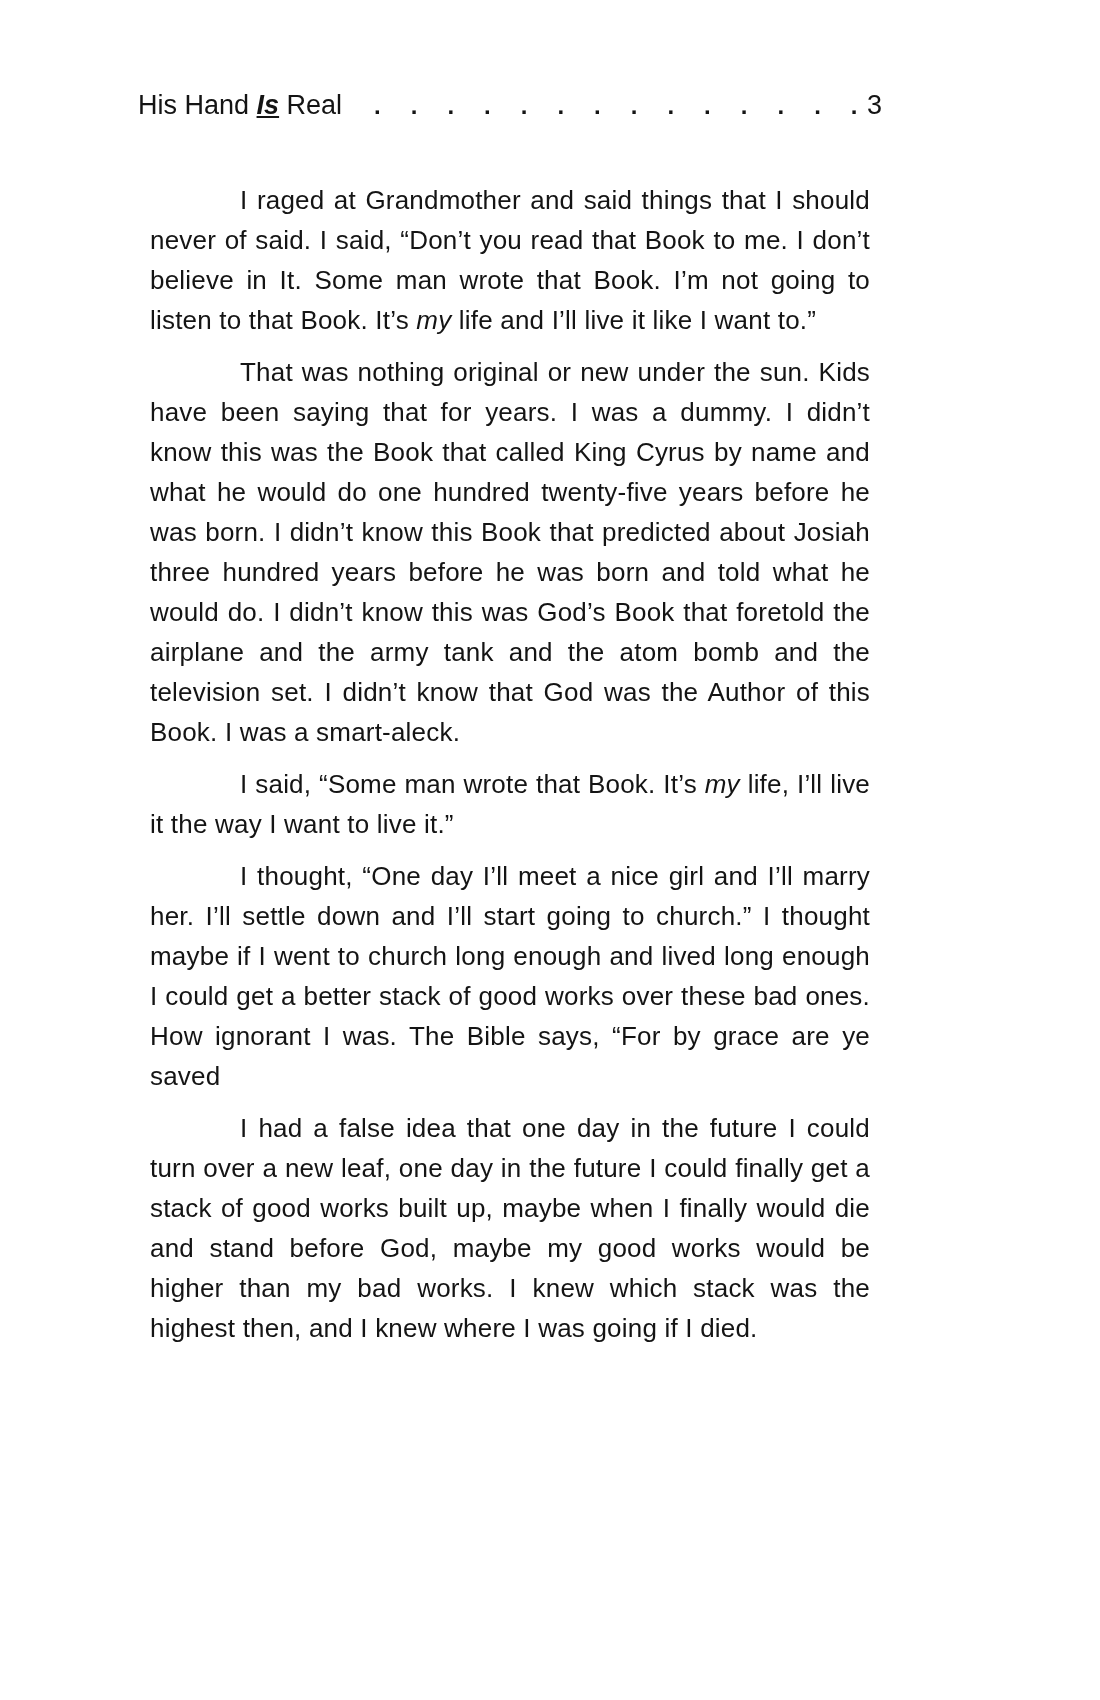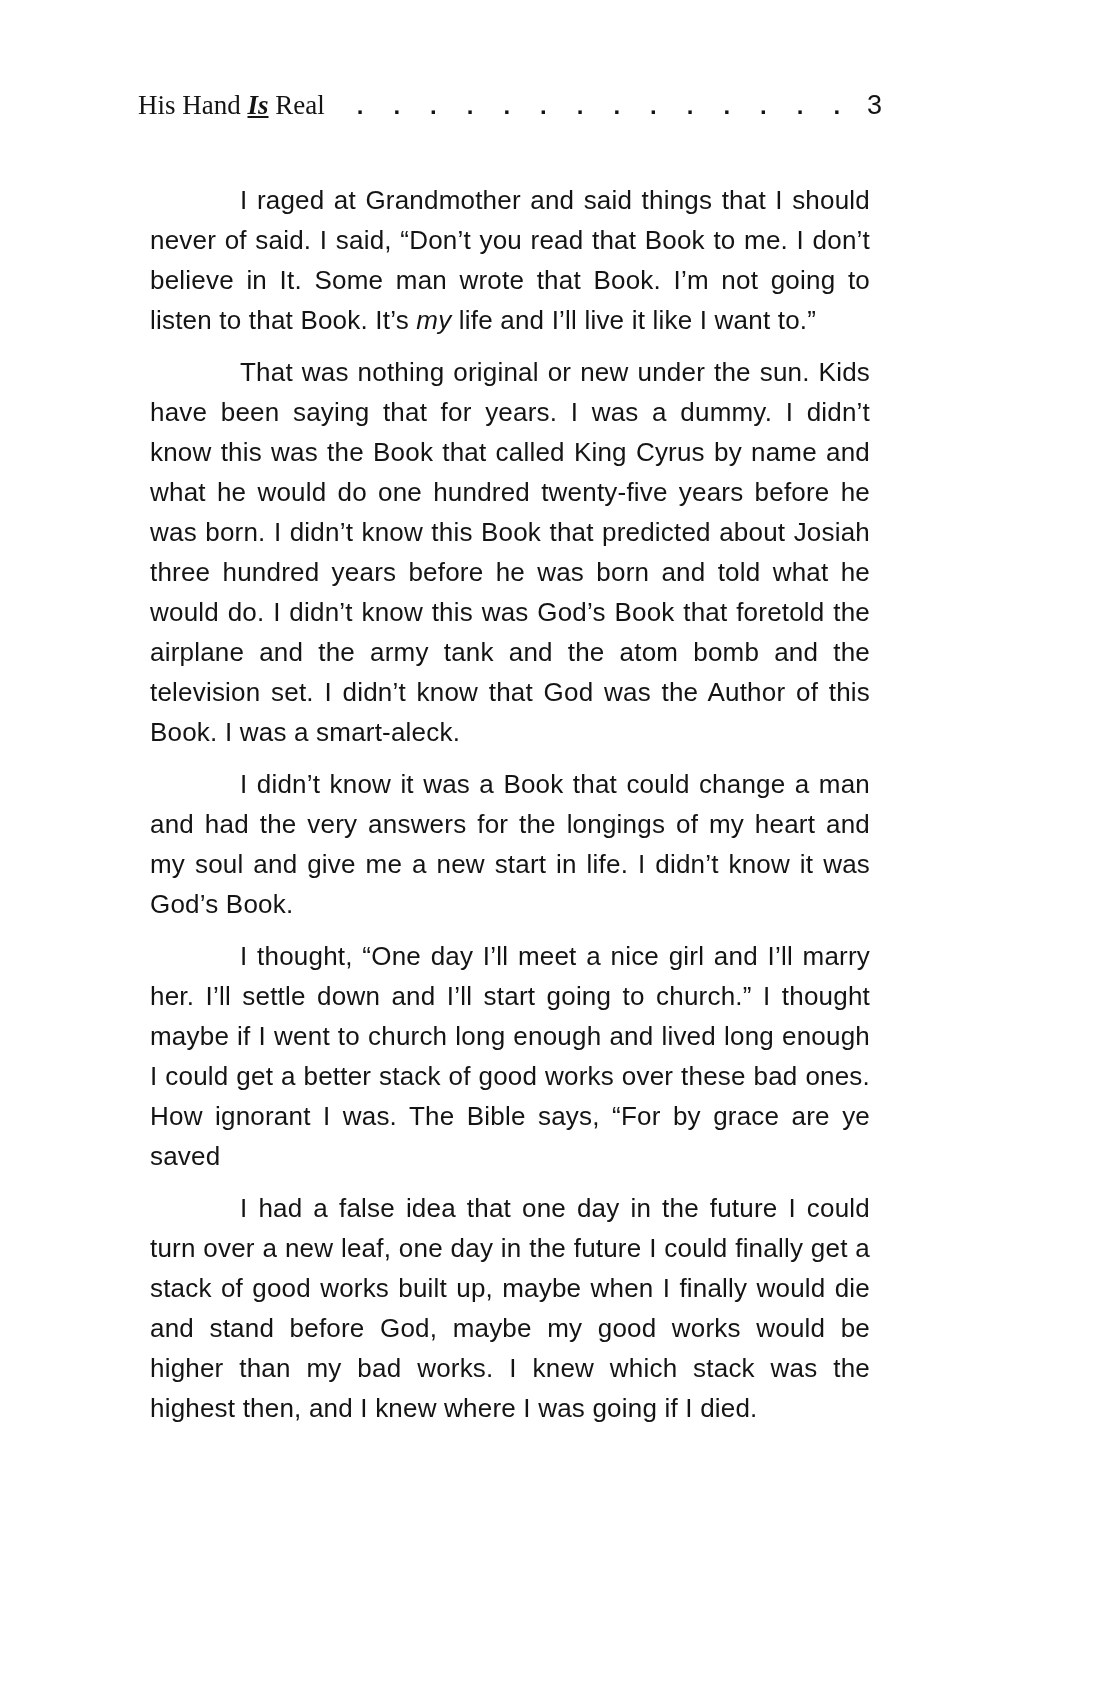--- a/index.html
+++ b/index.html
@@ -20,21 +20,21 @@
     position: absolute;
     left: 138px;
     top: 88px;
     width: 744px;
     display: flex;
     align-items: baseline;
     font-size: 27px;
     line-height: 34px;
     white-space: nowrap;
   }
-  .header-title { flex: 0 0 auto; font-family: Liberation Serif, serif; }
+  .header-title { flex: 0 0 auto; }
   .title-emphasis {
     font-weight: bold;
     font-style: italic;
     text-decoration: underline;
   }
   .dot-leader {
     flex: 1 1 auto;
     overflow: hidden;
     white-space: nowrap;
     letter-spacing: 30px;
@@ -67,18 +67,18 @@
 
   <div class="running-header">
     <span class="header-title"><span>His Hand </span><span class="title-emphasis">Is</span><span> Real</span></span>
     <span class="dot-leader">..............</span>
     <span class="page-number">3</span>
   </div>
 
   <div class="body-text">
     <p><span>I raged at Grandmother and said things that I should never of said.  I said, “Don’t you read that Book to me. I don’t believe in It.  Some man wrote that Book.  I’m not going to listen to that Book.  It’s </span><span style="font-style: italic;">my</span><span> life and I’ll live it like I want to.”</span></p>
     <p><span>That was nothing original or new under the sun.  Kids have been saying that for years.  I was a dummy.  I didn’t know this was the Book that called King Cyrus by name and what he would do one hundred twenty-five years before he was born.  I didn’t know this Book that predicted about Josiah three hundred years before he was born and told what he would do.  I didn’t know this was God’s Book that foretold the airplane and the army tank and the atom bomb and the television set.  I didn’t know that God was the Author of this Book.  I was a smart-aleck.</span></p>
-    <p><span>I didn’t know it was a Book that could change a man and had the very answers for the longings of my heart and my soul and give me a new start in life.  I didn’t know it was God’s Book.</span></p>
+    <p><span>I said, “Some man wrote that Book.  It’s </span><span style="font-style: italic;">my</span><span> life, I’ll live it the way I want to live it.”</span></p>
     <p><span>I thought, “One day I’ll meet a nice girl and I’ll marry her.  I’ll settle down and I’ll start going to church.”  I thought maybe if I went to church long enough and lived long enough I could get a better stack of good works over these bad ones.  How ignorant I was.   The Bible says, “For by grace are ye saved</span></p>
     <p><span>I had a false idea that one day in the future I could turn over a new leaf, one day in the future I could finally get a stack of good works built up, maybe when I finally would die and stand before God, maybe my good works would be higher than my bad works.  I knew which stack was the highest then, and I knew where I was going if I died.</span></p>
   </div>
 
 </div>
 
 </body></html>

